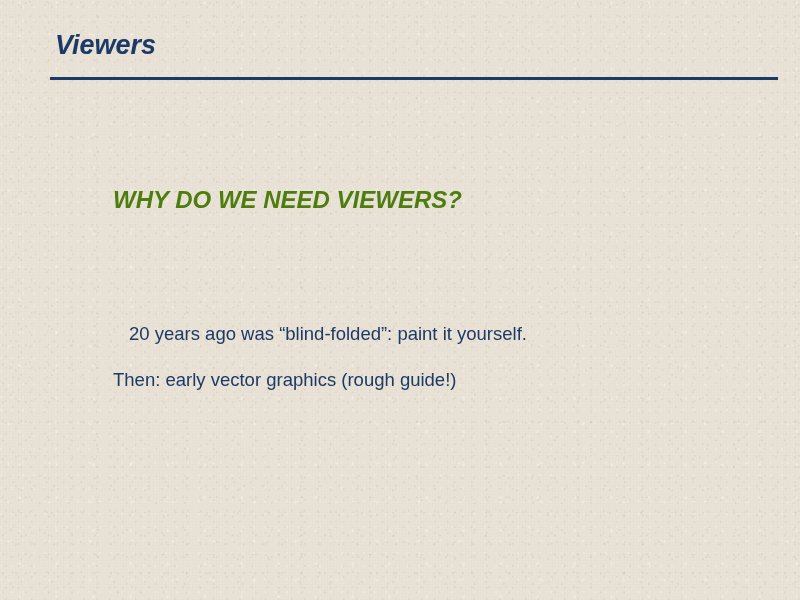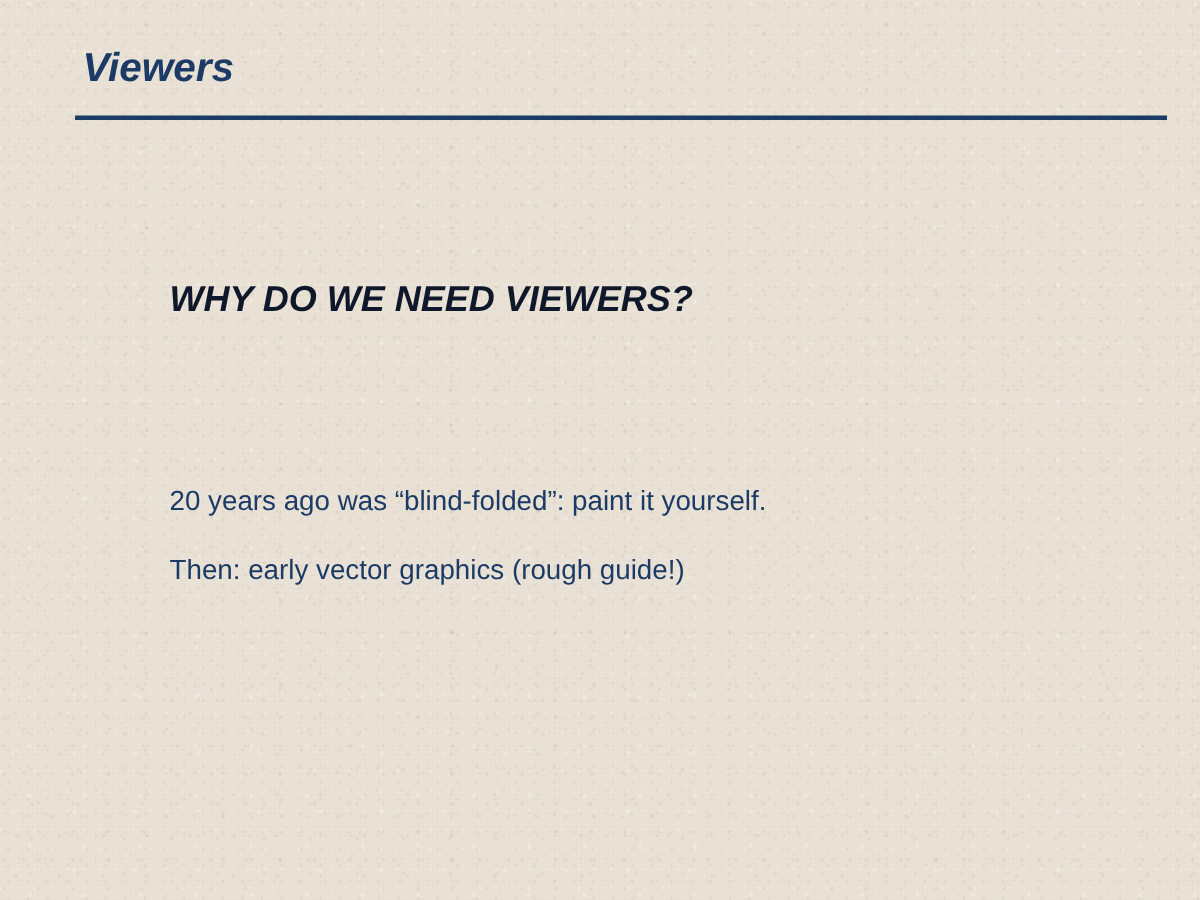--- a/index.html
+++ b/index.html
@@ -85,33 +85,33 @@
   #body-block {
     position: absolute;
     left: 113px;
     top: 186px;
     width: 640px;
   }
   #section-heading {
     font-size: 24px;
     font-weight: bold;
     font-style: italic;
-    color: #0f172a;
+    color: #4d7c0f;
     line-height: 28px;
     white-space: nowrap;
   }
   .body-line {
     font-size: 18.5px;
     font-weight: normal;
     font-style: normal;
     color: #1c3a66;
     line-height: 24px;
     white-space: nowrap;
   }
-  #body-line-1 { margin-top: 108px; }
+  #body-line-1 { margin-top: 108px; margin-left: 16px; }
   #body-line-2 { margin-top: 22px; }
 </style>
 </head>
 <body>
 
 <div id="slide">
 
   <div id="slide-texture"></div>
   <div id="slide-texture-2"></div>
 

